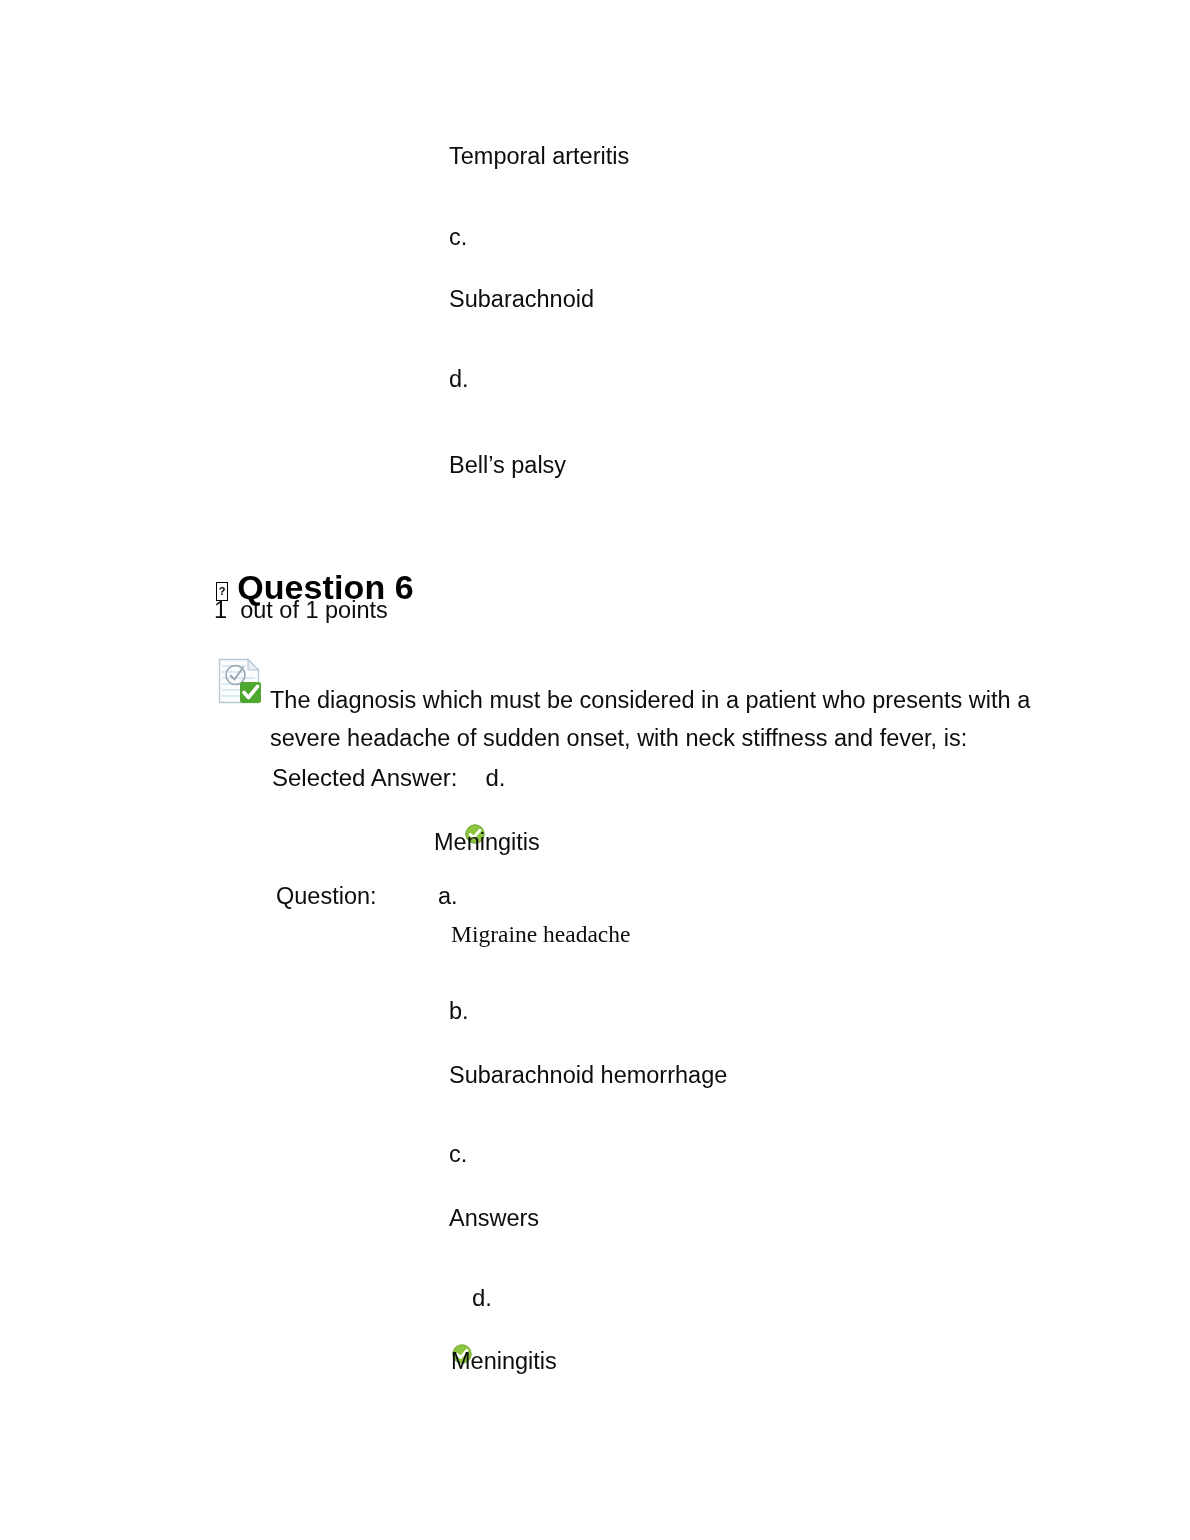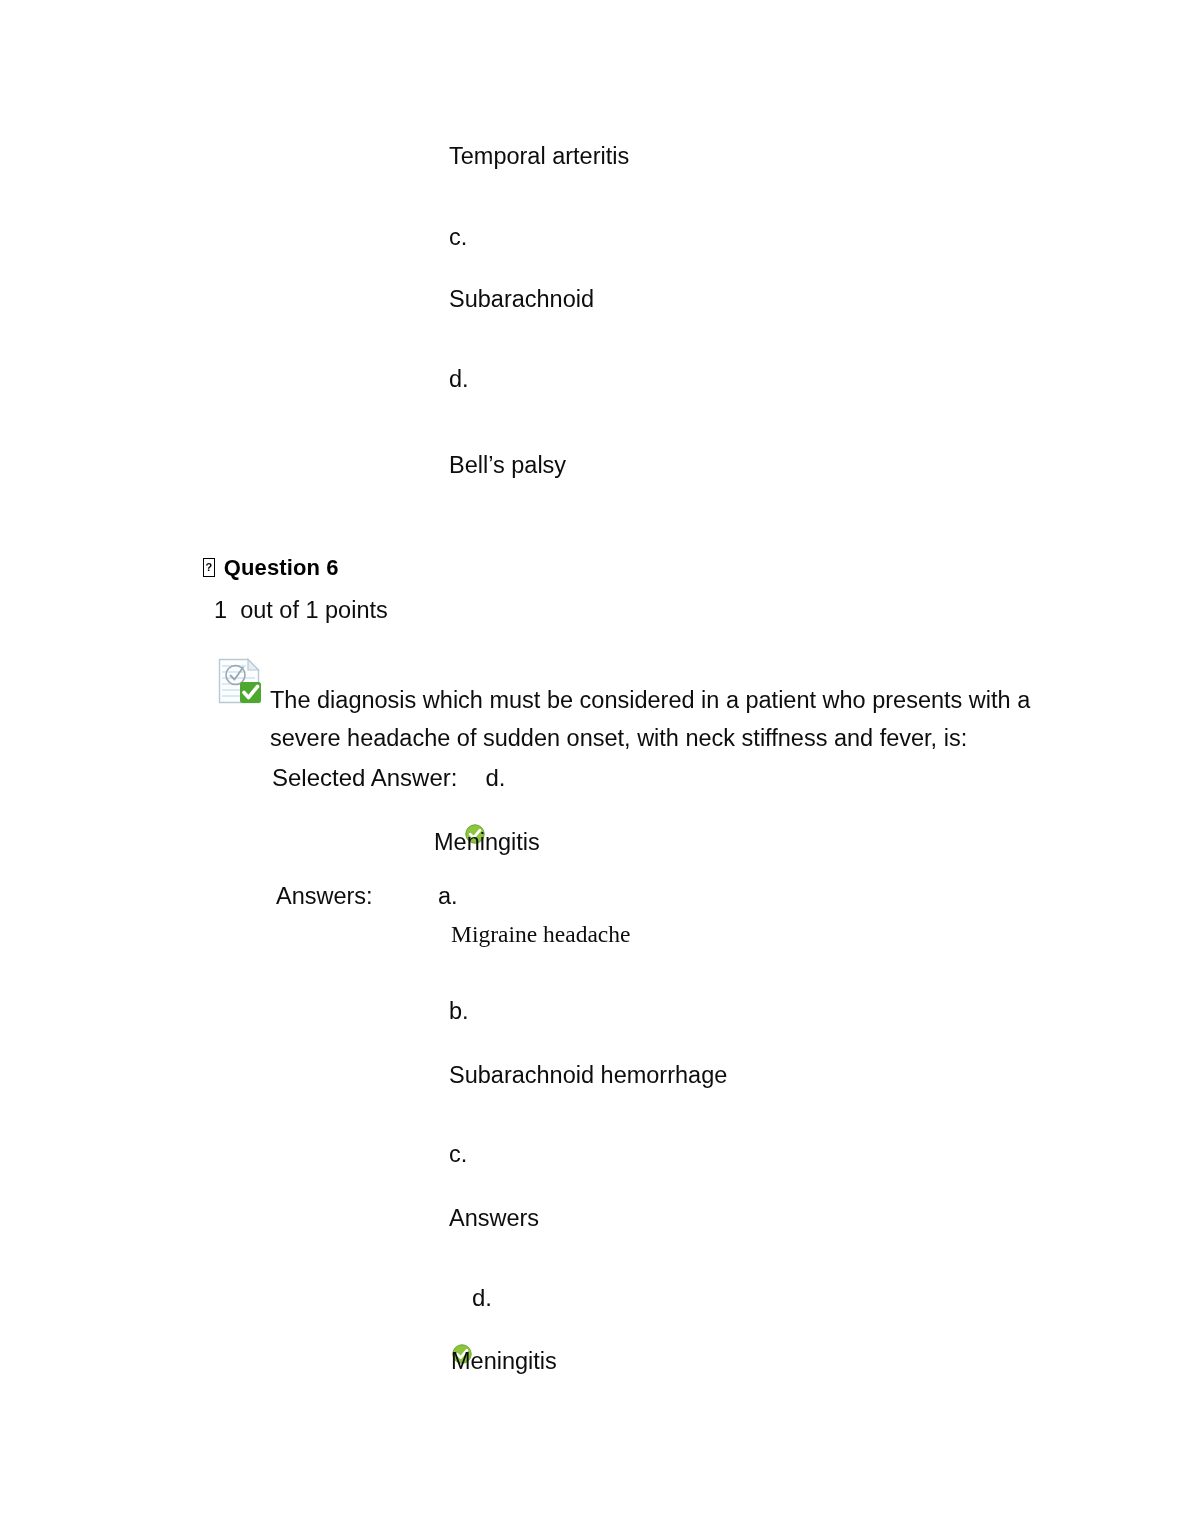--- a/index.html
+++ b/index.html
@@ -26,21 +26,21 @@
   .txt {
     position: absolute;
     font-size: 23.5px;
     line-height: 1.3;
     color: #0d0d0d;
     white-space: pre;
   }
 
   .qhead {
     position: absolute;
-    font-size: 22px;
+    font-size: 34px;
     font-weight: bold;
     color: #000000;
     white-space: pre;
     letter-spacing: .1px;
   }
 
   
   .tofu {
     display: inline-block;
     width: 12px;
@@ -146,21 +146,21 @@
       <svg width="20" height="20" viewBox="0 0 20 20" xmlns="http://www.w3.org/2000/svg">
         <circle cx="10" cy="10" r="9.2" fill="#8cc63e" stroke="#6ba02a" stroke-width="1"></circle>
         <path d="M5.2 10.3 L8.6 13.6 L15 6.2" fill="none" stroke="#ffffff" stroke-width="2.8" stroke-linecap="round" stroke-linejoin="round"></path>
       </svg>
     </span>
     <span>d.</span>
   </div>
 
   <div class="txt" style="left:428px; top:827px;">Meningitis</div>
 
-  <div class="txt" style="left:270px; top:881px;">Answers:</div>
+  <div class="txt" style="left:270px; top:881px;">Question:</div>
 
   <div class="txt" style="left:432px; top:881px;">a.</div>
 
   <div class="txt" style="left:445px; top:919px;font-family:Liberation Serif, serif;">Migraine headache</div>
 
   <div class="txt" style="left:443px; top:996px;">b.</div>
 
   <div class="txt" style="left:443px; top:1060px;">Subarachnoid hemorrhage</div>
 
   <div class="txt" style="left:443px; top:1139px;">c.</div>

